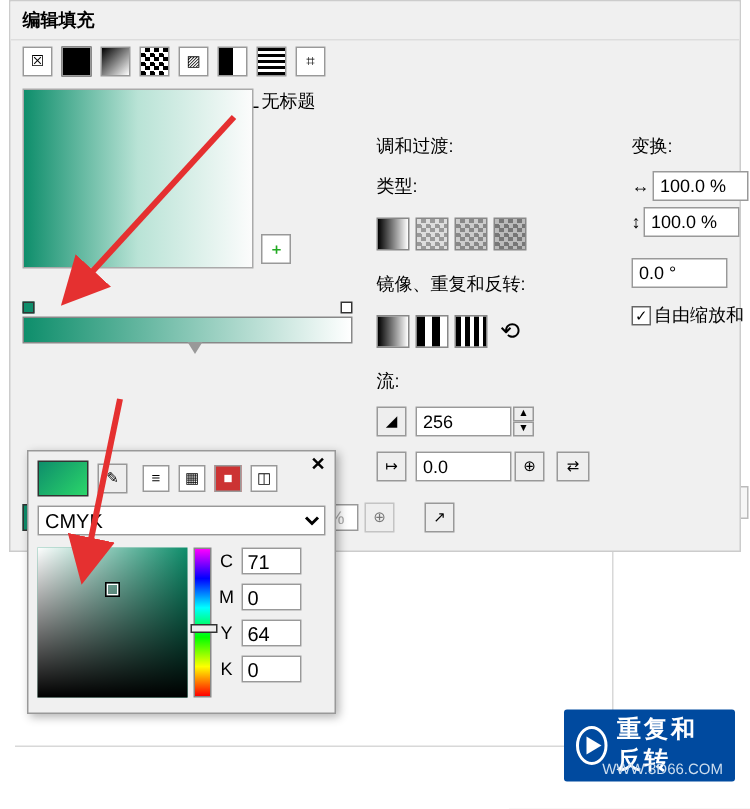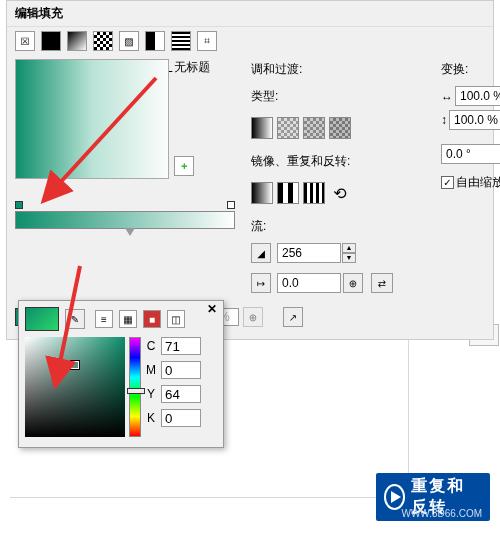--- a/index.html
+++ b/index.html
@@ -61,21 +61,21 @@
   .grad-markers { height:10px; position:relative; }
   .marker { position:absolute; width:8px;height:8px; background:#0e8e6b; border:1px solid #333; top:0; }
   .grad-track {
     height:18px;
     background:linear-gradient(to right,#0e8e6b,#fff);
     border:1px solid #888;
   }
   .grad-pointer { height:10px; position:relative; }
   .grad-pointer .tri { position:absolute; left:50%; top:-1px; width:0;height:0;border-left:5px solid transparent;border-right:5px solid transparent;border-top:8px solid #999; }
   .section-label { margin:2px 0 4px 0; }
-  .hdr-row { display:flex; gap:44px; margin-bottom:4px; }
+  .hdr-row { display:flex; gap:24px; margin-bottom:4px;margin-top:28px; }
   .hdr-col { display:flex; flex-direction:column; gap:4px; }
   .swatches { display:flex; gap:4px; margin:4px 0 8px 0;}
   .swatch { width:22px;height:22px;border:1px solid #888; }
   .numbox { width:64px;height:20px;border:1px solid #999;background:#fff;display:inline-flex;align-items:center;padding:0 4px; }
   .spin { display:inline-flex;flex-direction:column;margin-left:-1px; }
   .spinbtn { width:14px;height:10px;border:1px solid #999;background:#eee;font-size:7px;line-height:7px;text-align:center; }
   .iconbtn { width:20px;height:20px;border:1px solid #999;background:#eee;display:inline-flex;align-items:center;justify-content:center;font-size:10px;margin-right:4px; }
   .color-row { padding:6px 8px; display:flex; align-items:center; gap:4px; }
   .color-chip { width:26px;height:18px;background:#0e8e6b;border:1px solid #333; }
   .dropdown-toggle { width:12px;height:18px;border:1px solid #999;background:#eee;display:inline-flex;align-items:center;justify-content:center;font-size:8px;}
@@ -258,20 +258,25 @@
   <div class="picker-top">
     <div class="grad-chip"></div>
     <span class="iconbtn">✎</span>
     <div class="picker-icons" style="display:flex;gap:2px">
       <span class="iconbtn" style="background:#fff">≡</span>
       <span class="iconbtn" style="background:#fff">▦</span>
       <span class="iconbtn" style="background:#c33;color:#fff">■</span>
       <span class="iconbtn" style="background:#fff">◫</span>
     </div>
   </div>
+  <div class="model-select">
+    <select>
+      <option>CMYK</option>
+    </select>
+  </div>
   <div class="picker-body">
     <div class="sv-box">
       <div class="grad1"></div>
         <div class="grad2"></div>
       <div class="sv-cursor"></div>
     </div>
     <div class="hue-bar">
       <div class="hue-thumb"></div>
     </div>
     <div class="cmyk-col">

